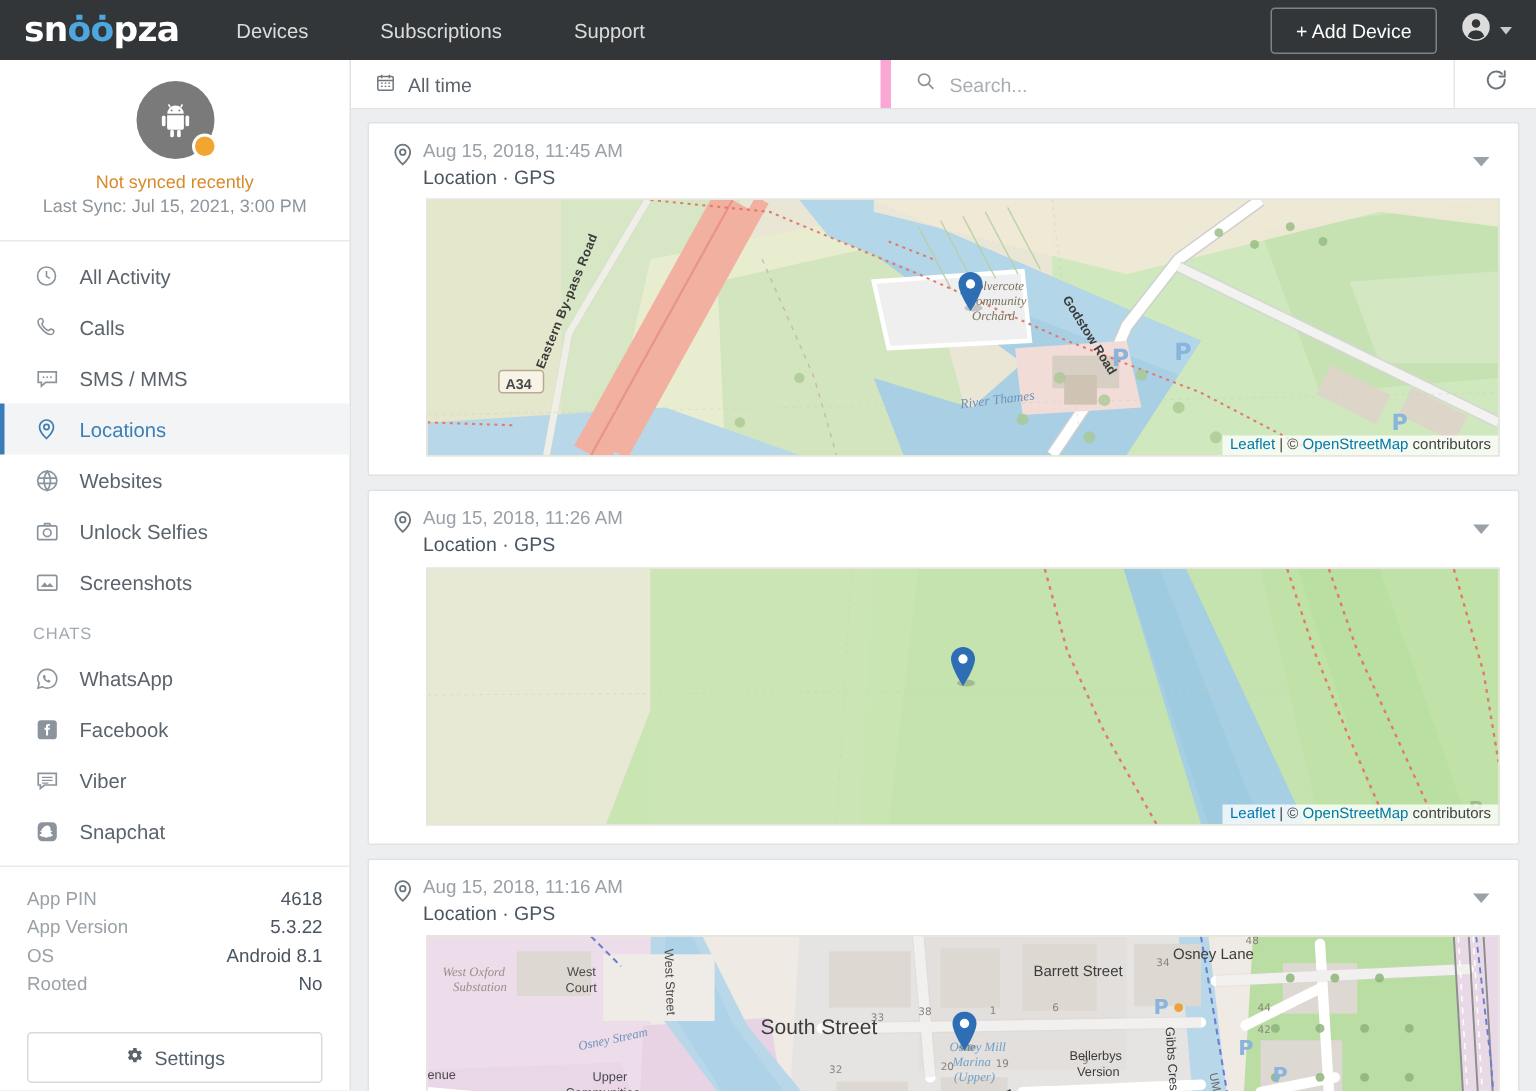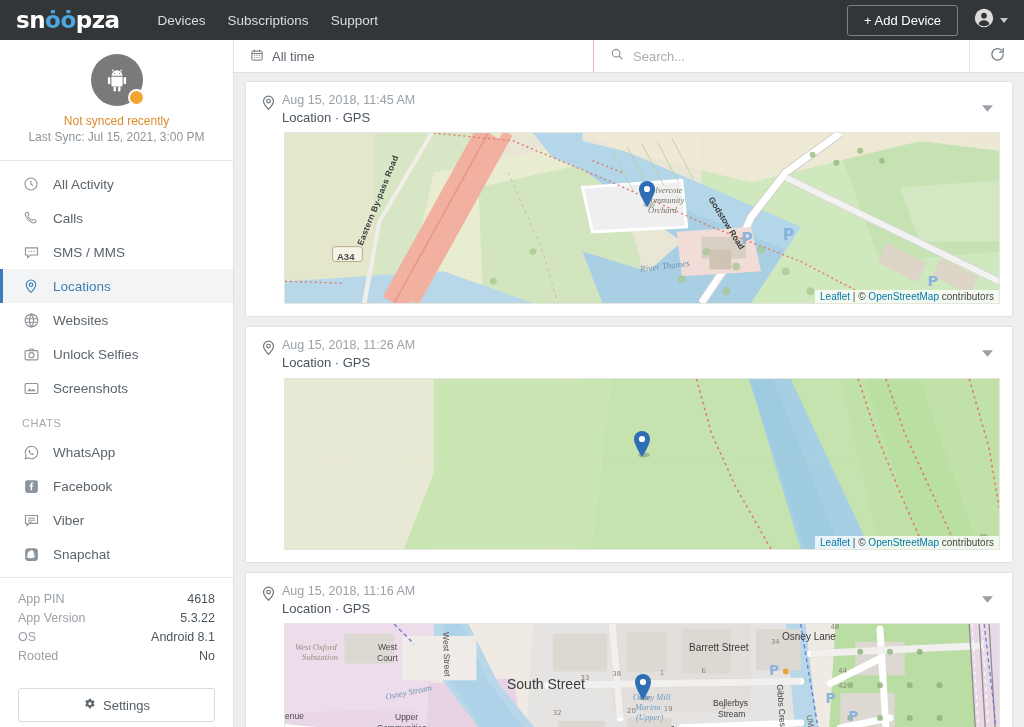--- a/index.html
+++ b/index.html
@@ -15,21 +15,21 @@
     height: 40px; background: #333638;
     display: flex; align-items: center; padding: 0 16px;
     position: relative; z-index: 30;
   }
   .logo {
     font-size: 23px; font-weight: bold; color: #ffffff;
     letter-spacing: -0.5px; margin-right: 38px; position: relative;
     font-family: "DejaVu Sans", sans-serif;
   }
   .logo .dot-blue { color: #4da6dd; }
-  .nav-links { display: flex; gap: 22px; }
+  .nav-links { display: flex; gap: 48px; }
   .nav-link {
     color: #dcdcdc; font-size: 13.5px; cursor: pointer; text-decoration: none;
   }
   .topnav-right { margin-left: auto; display: flex; align-items: center; gap: 16px; }
   .add-device-btn {
     border: 1px solid #7d8285; background: transparent; color: #fff;
     font-size: 13px; padding: 7px 16px; border-radius: 3px; cursor: pointer;
     font-family: "Liberation Sans", sans-serif; white-space: nowrap;
   }
   .account {
@@ -91,21 +91,21 @@
   .sidebar-spacer { flex: 1; }
 
   
   .main { flex: 1; display: flex; flex-direction: column; background: #eceef0; min-width: 0; }
   .toolbar {
     height: 33px; background: #fff; border-bottom: 1px solid #dfe1e3;
     display: flex; align-items: stretch; flex-shrink: 0;
   }
   .tb-date {
     flex: 0 0 360px; display: flex; align-items: center; gap: 8px;
-    padding: 0 16px; border-right: 1px solid #f9a8d4; cursor: pointer;
+    padding: 0 16px; border-right: 7px solid #f9a8d4; cursor: pointer;
     font-size: 13px; color: #5b646d;
   }
   .tb-search {
     flex: 1; display: flex; align-items: center; gap: 9px; padding: 0 16px;
     border-right: 1px solid #e4e6e8; cursor: text;
   }
   .tb-search input {
     border: none; outline: none; font-size: 13px; color: #5b646d;
     font-family: "Liberation Sans", sans-serif; width: 100%; background: transparent;
   }
@@ -717,21 +717,21 @@
           <div class="map-label road" style="left:166px;top:8px;transform:rotate(88deg);transform-origin:left top;color:#4a4a4a;">West Street</div>
           <div class="map-label road" style="left:222px;top:52px;color:#3b3b3b;font-size:14px;">South Street</div>
           <div class="map-label water" style="left:100px;top:63px;transform:rotate(-12deg);">Osney Stream</div>
           <div class="map-label road" style="left:110px;top:88px;color:#4a4a4a;">Upper</div>
           <div class="map-label road" style="left:92px;top:99px;color:#4a4a4a;">Communities</div>
 
           <div class="map-label road" style="left:0px;top:87px;color:#4a4a4a;">enue</div>
           <div class="map-label road" style="left:404px;top:18px;color:#3b3b3b;font-size:10px;">Barrett Street</div>
           <div class="map-label road" style="left:497px;top:7px;color:#3b3b3b;font-size:10px;">Osney Lane</div>
           <div class="map-label road" style="left:428px;top:74px;color:#3b3b3b;">Bellerbys</div>
-          <div class="map-label road" style="left:433px;top:85px;color:#3b3b3b;">Stream</div>
+          <div class="map-label road" style="left:433px;top:85px;color:#3b3b3b;">Version</div>
           <div class="map-label road" style="left:500px;top:60px;transform:rotate(86deg);transform-origin:left top;color:#3b3b3b;">Gibbs Crescent</div>
 
           <div class="map-label water" style="left:348px;top:68px;color:#6fa0c8;">Osney Mill</div>
           <div class="map-label water" style="left:350px;top:78px;color:#6fa0c8;">Marina</div>
           <div class="map-label water" style="left:351px;top:88px;color:#6fa0c8;">(Upper)</div>
 
           <div class="map-label road" style="left:390px;top:100px;transform:rotate(62deg);transform-origin:left top;color:#3b3b3b;">Millbank</div>
           <div class="map-label road" style="left:528px;top:90px;transform:rotate(78deg);transform-origin:left top;color:#6b6b6b;font-size:8px;">UM, Up Main</div>
 
           <div class="marker" style="left:348px;top:50px;">

